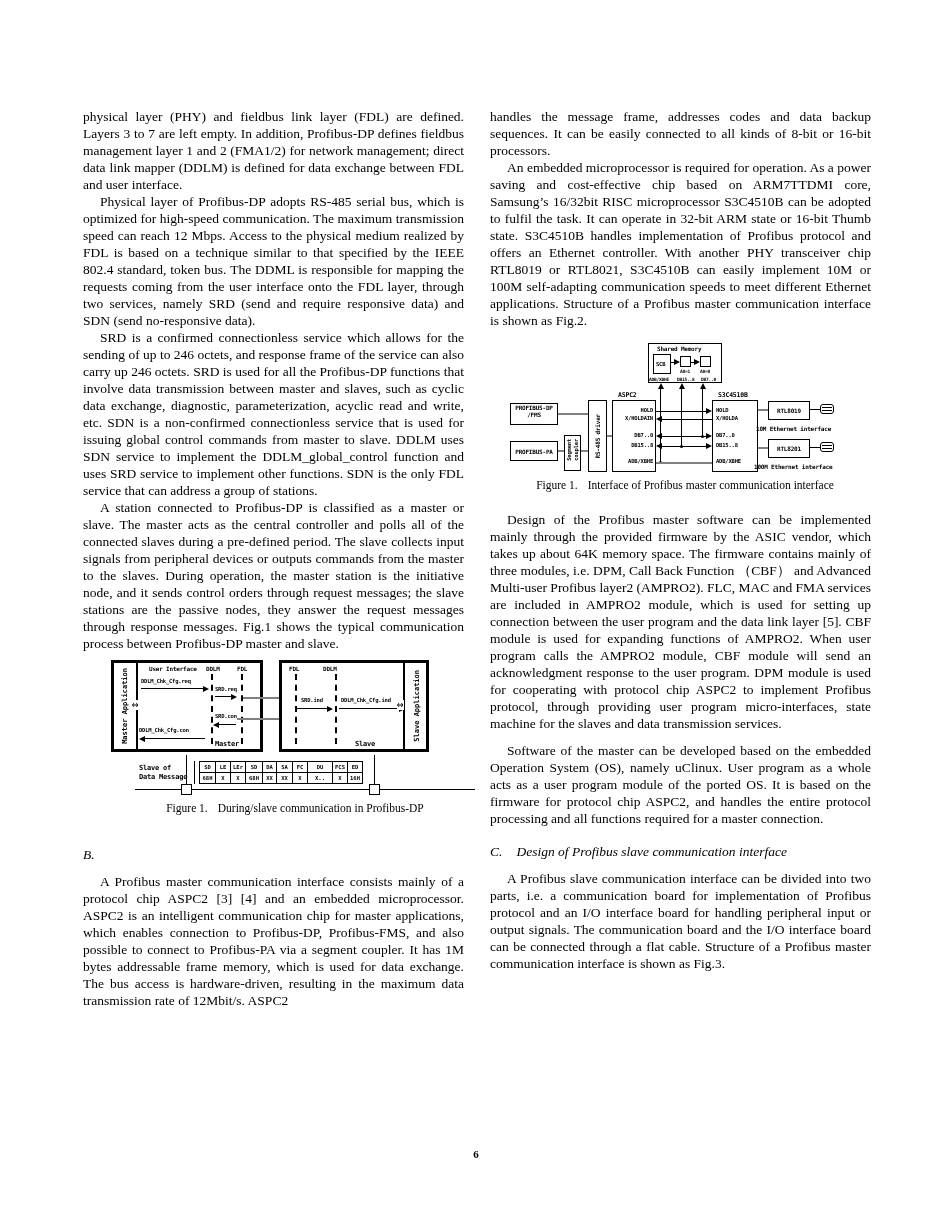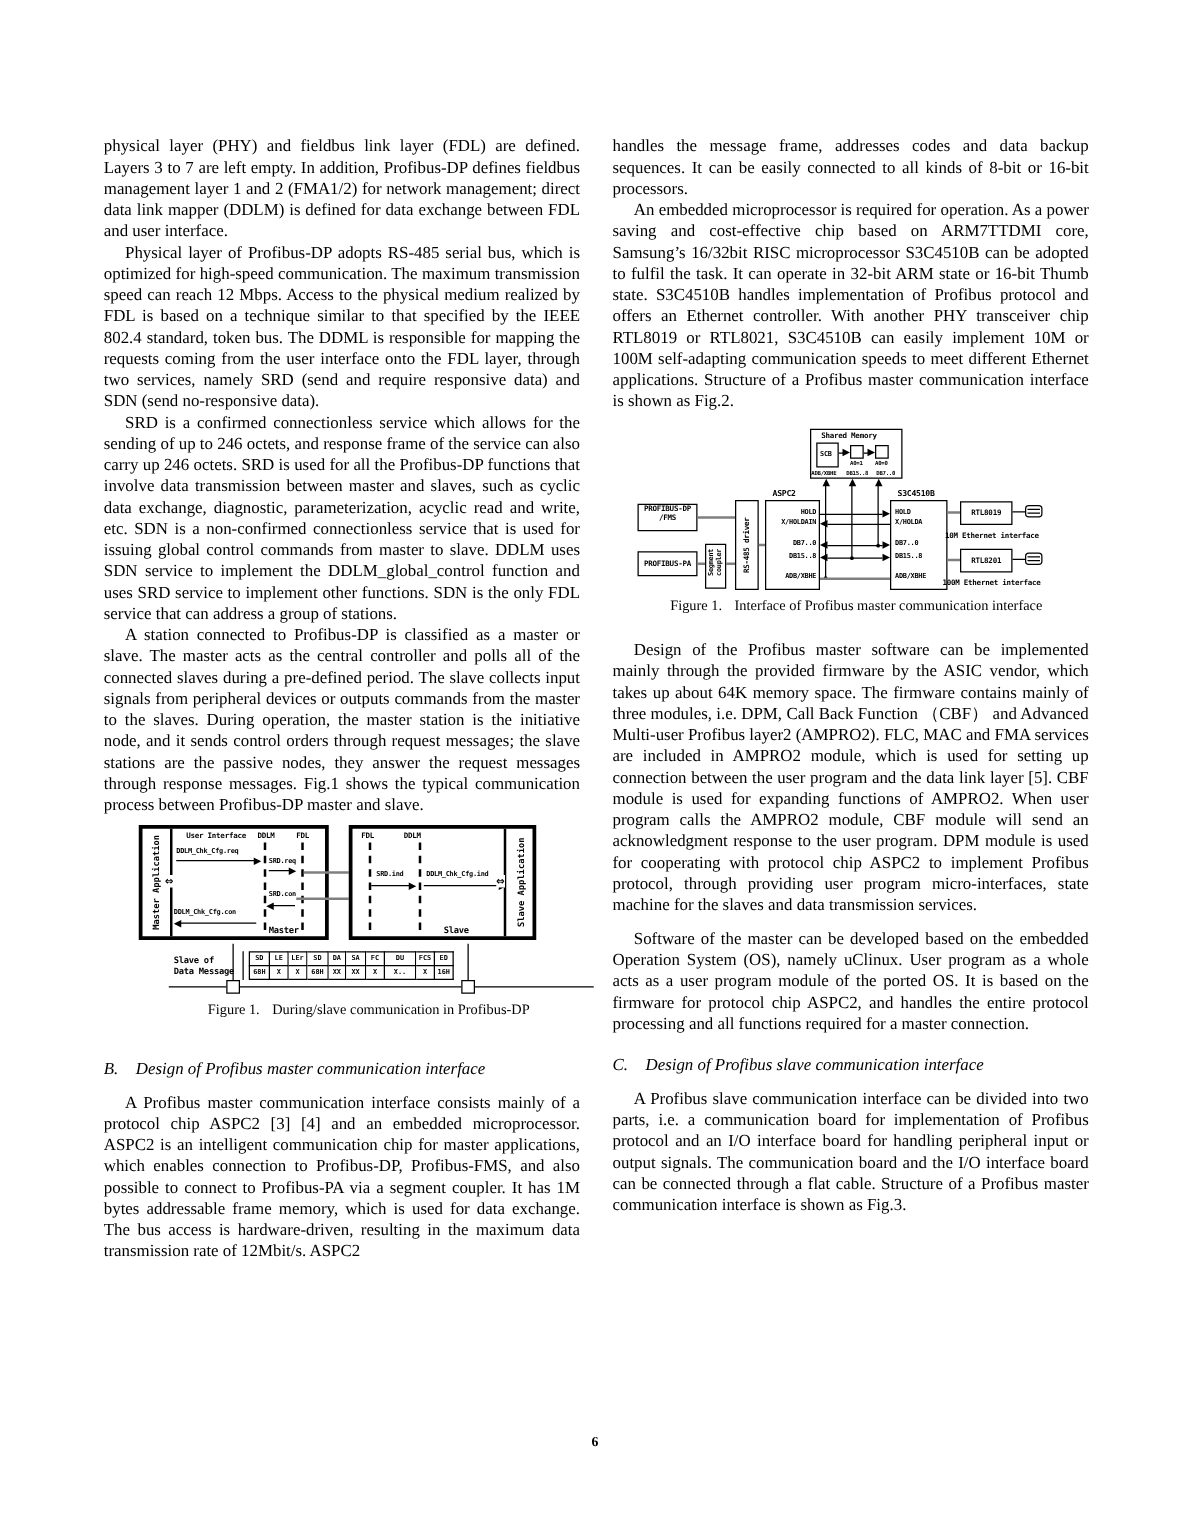--- a/index.html
+++ b/index.html
@@ -134,21 +134,20 @@
       <div class="sq" style="left:70px;top:124px;"></div>
       <div class="sq" style="left:258px;top:124px;"></div>
 
       <div class="fcap" style="top:142px;">
         <span>Figure 1.</span><span class="gap"></span><span>During/slave communication in Profibus-DP</span>
       </div>
     </div>
 
     <h3 class="sec">
       <span class="letter">B.</span>
-      <span>Design of Profibus master communication interface</span>
     </h3>
     <p class="body">A Profibus master communication interface consists mainly of a protocol chip ASPC2 [3] [4] and an embedded microprocessor. ASPC2 is an intelligent communication chip for master applications, which enables connection to Profibus-DP, Profibus-FMS, and also possible to connect to Profibus-PA via a segment coupler. It has 1M bytes addressable frame memory, which is used for data exchange. The bus access is hardware-driven, resulting in the maximum data transmission rate of 12Mbit/s. ASPC2</p>
   </div>
 
   <div class="col col-right">
     <p class="body cont">handles the message frame, addresses codes and data backup sequences. It can be easily connected to all kinds of 8-bit or 16-bit processors.</p>
     <p class="body">An embedded microprocessor is required for operation. As a power saving and cost-effective chip based on ARM7TTDMI core, Samsung’s 16/32bit RISC microprocessor S3C4510B can be adopted to fulfil the task. It can operate in 32-bit ARM state or 16-bit Thumb state. S3C4510B handles implementation of Profibus protocol and offers an Ethernet controller. With another PHY transceiver chip RTL8019 or RTL8021, S3C4510B can easily implement 10M or 100M self-adapting communication speeds to meet different Ethernet applications. Structure of a Profibus master communication interface is shown as Fig.2.</p>
 
     <div class="fig" style="width:370px;height:150px;margin:14px 0 0 10px;">
 

